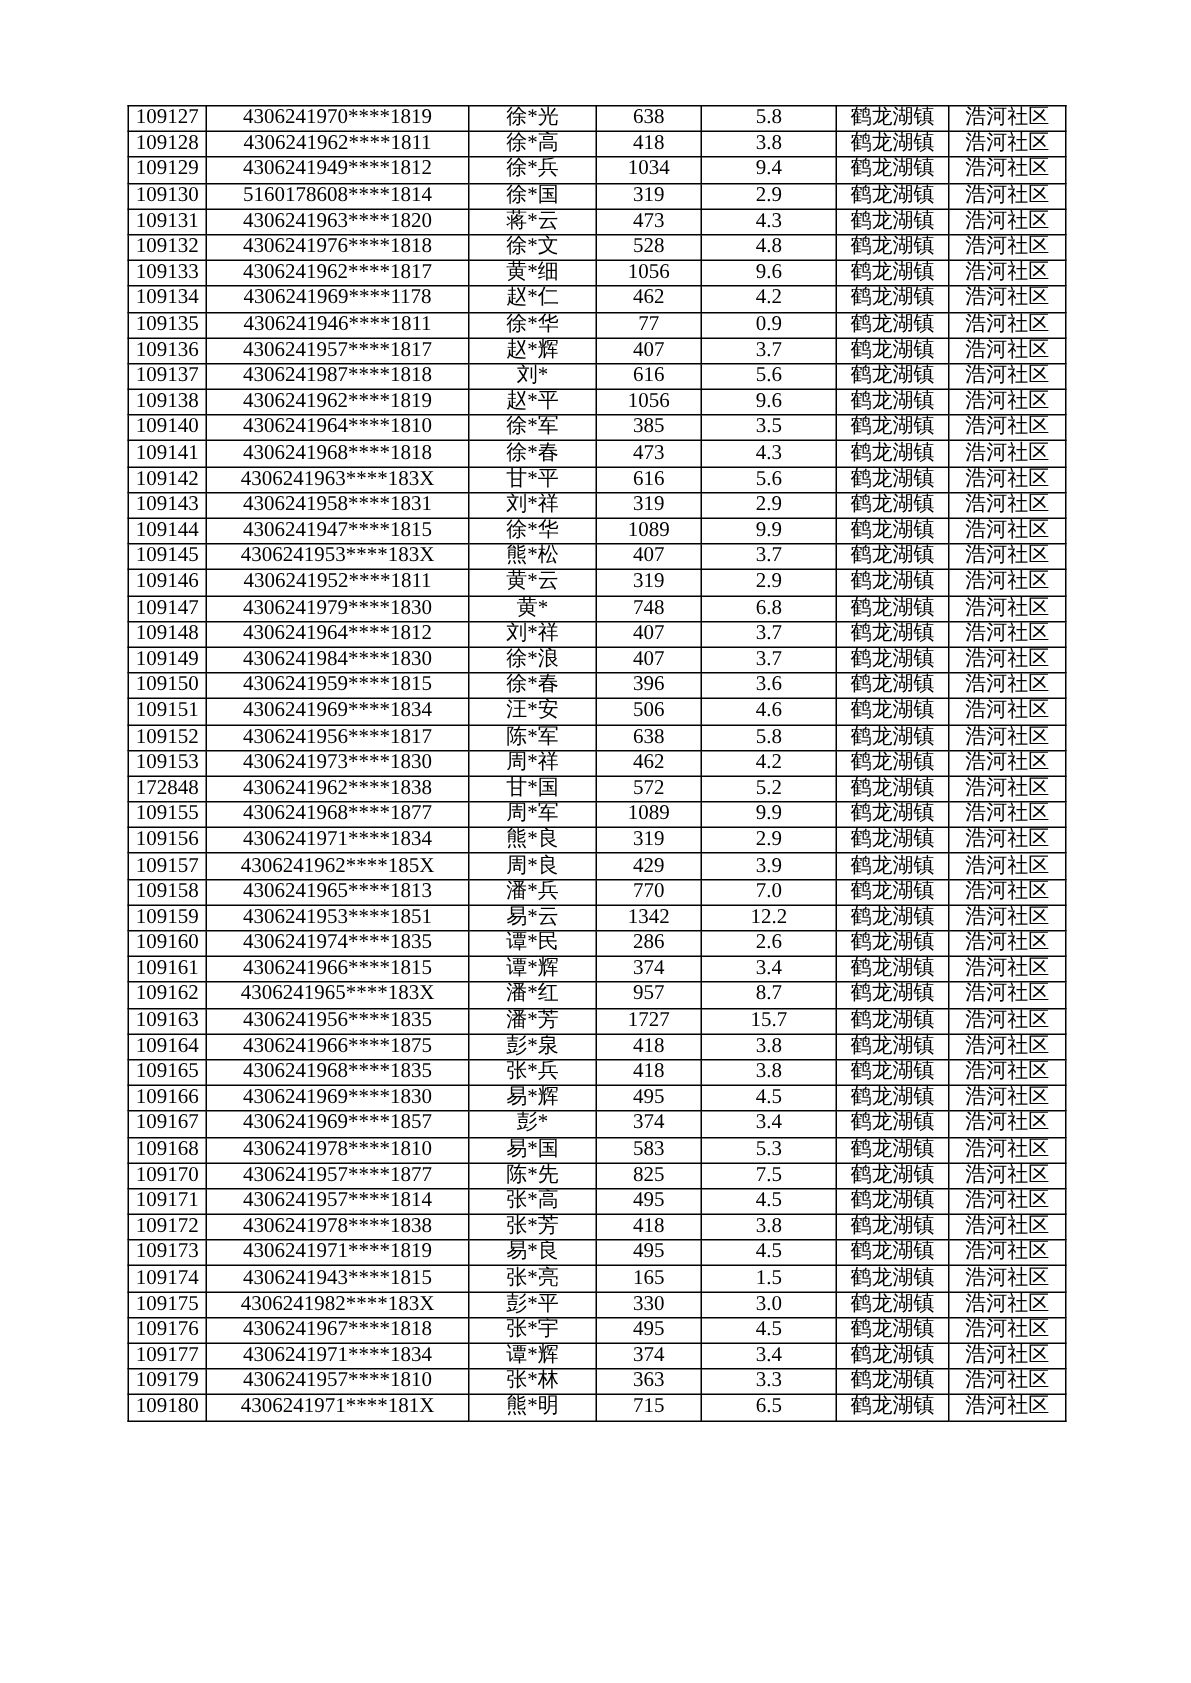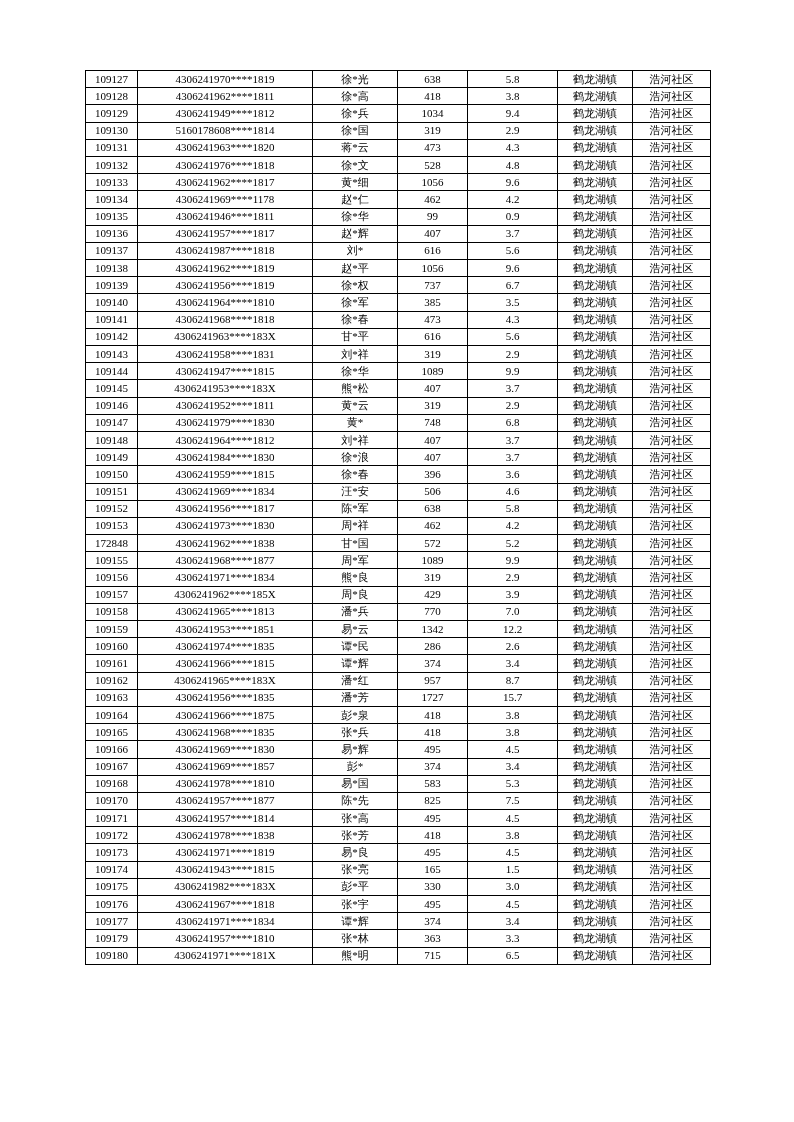--- a/index.html
+++ b/index.html
@@ -14,21 +14,21 @@
     background: #ffffff;
     overflow: hidden;
     font-family: "Liberation Serif", "DejaVu Serif", serif;
   }
   table.records {
     position: absolute;
     left: 85px;
     top: 70px;
     border-collapse: collapse;
     table-layout: fixed;
-    font-size: 11px;
+    font-size: 14px;
     color: #000000;
   }
   table.records td {
     border: 1px solid #000000;
     height: 16.2px;
     padding: 0 2px;
     text-align: center;
     vertical-align: middle;
     white-space: nowrap;
     overflow: hidden;
@@ -126,21 +126,21 @@
           <td>赵*仁</td>
           <td>462</td>
           <td>4.2</td>
           <td>鹤龙湖镇</td>
           <td>浩河社区</td>
         </tr>
         <tr>
           <td>109135</td>
           <td>4306241946****1811</td>
           <td>徐*华</td>
-          <td>99</td>
+          <td>77</td>
           <td>0.9</td>
           <td>鹤龙湖镇</td>
           <td>浩河社区</td>
         </tr>
         <tr>
           <td>109136</td>
           <td>4306241957****1817</td>
           <td>赵*辉</td>
           <td>407</td>
           <td>3.7</td>
@@ -159,29 +159,20 @@
         <tr>
           <td>109138</td>
           <td>4306241962****1819</td>
           <td>赵*平</td>
           <td>1056</td>
           <td>9.6</td>
           <td>鹤龙湖镇</td>
           <td>浩河社区</td>
         </tr>
         <tr>
-          <td>109139</td>
-          <td>4306241956****1819</td>
-          <td>徐*权</td>
-          <td>737</td>
-          <td>6.7</td>
-          <td>鹤龙湖镇</td>
-          <td>浩河社区</td>
-        </tr>
-        <tr>
           <td>109140</td>
           <td>4306241964****1810</td>
           <td>徐*军</td>
           <td>385</td>
           <td>3.5</td>
           <td>鹤龙湖镇</td>
           <td>浩河社区</td>
         </tr>
         <tr>
           <td>109141</td>

